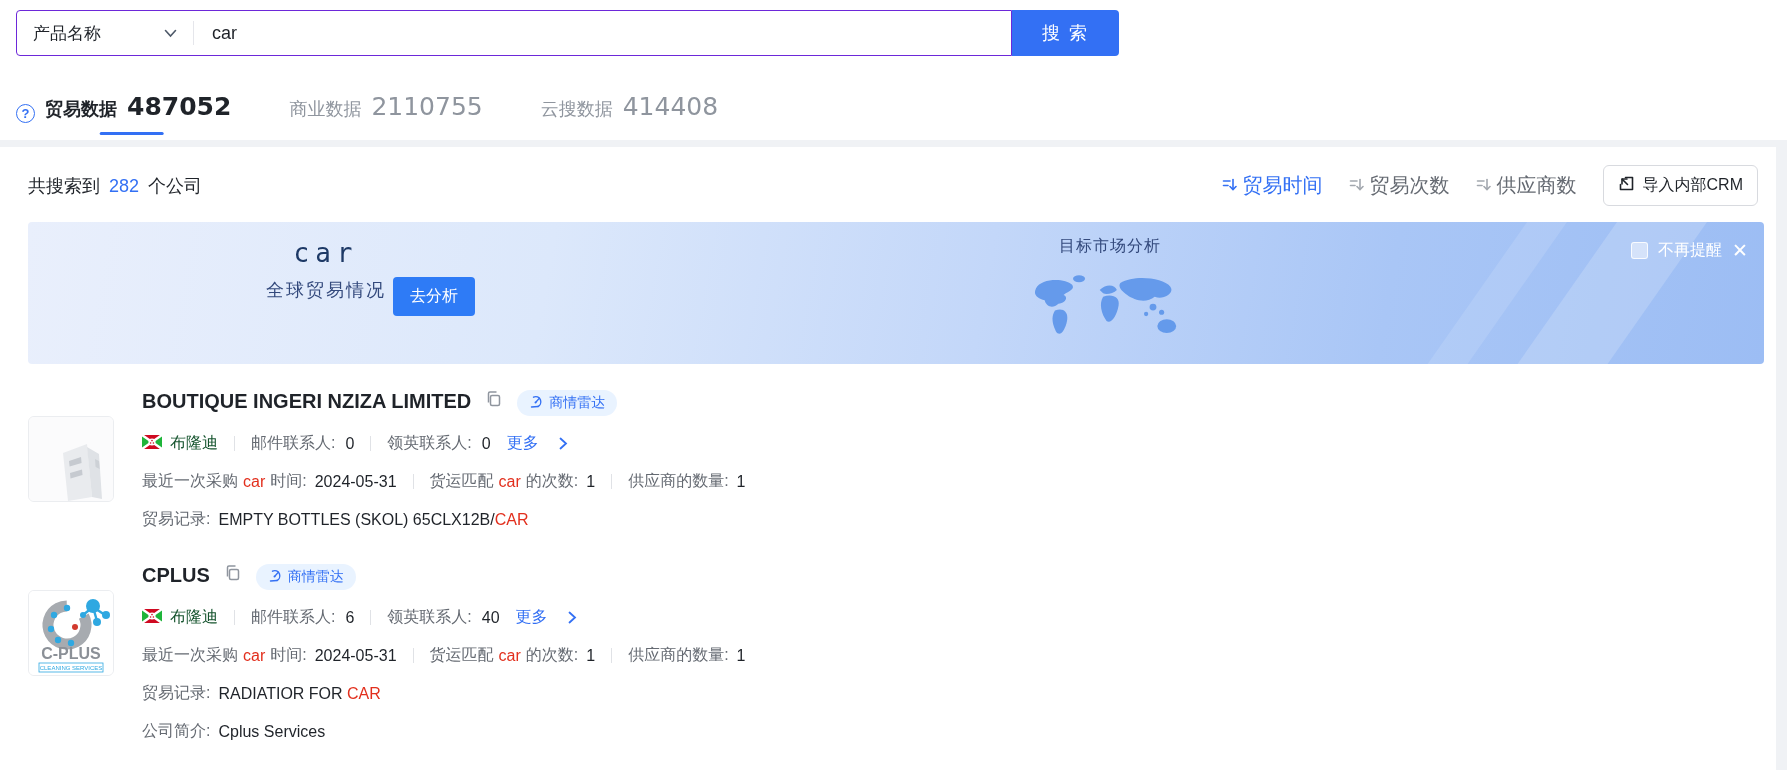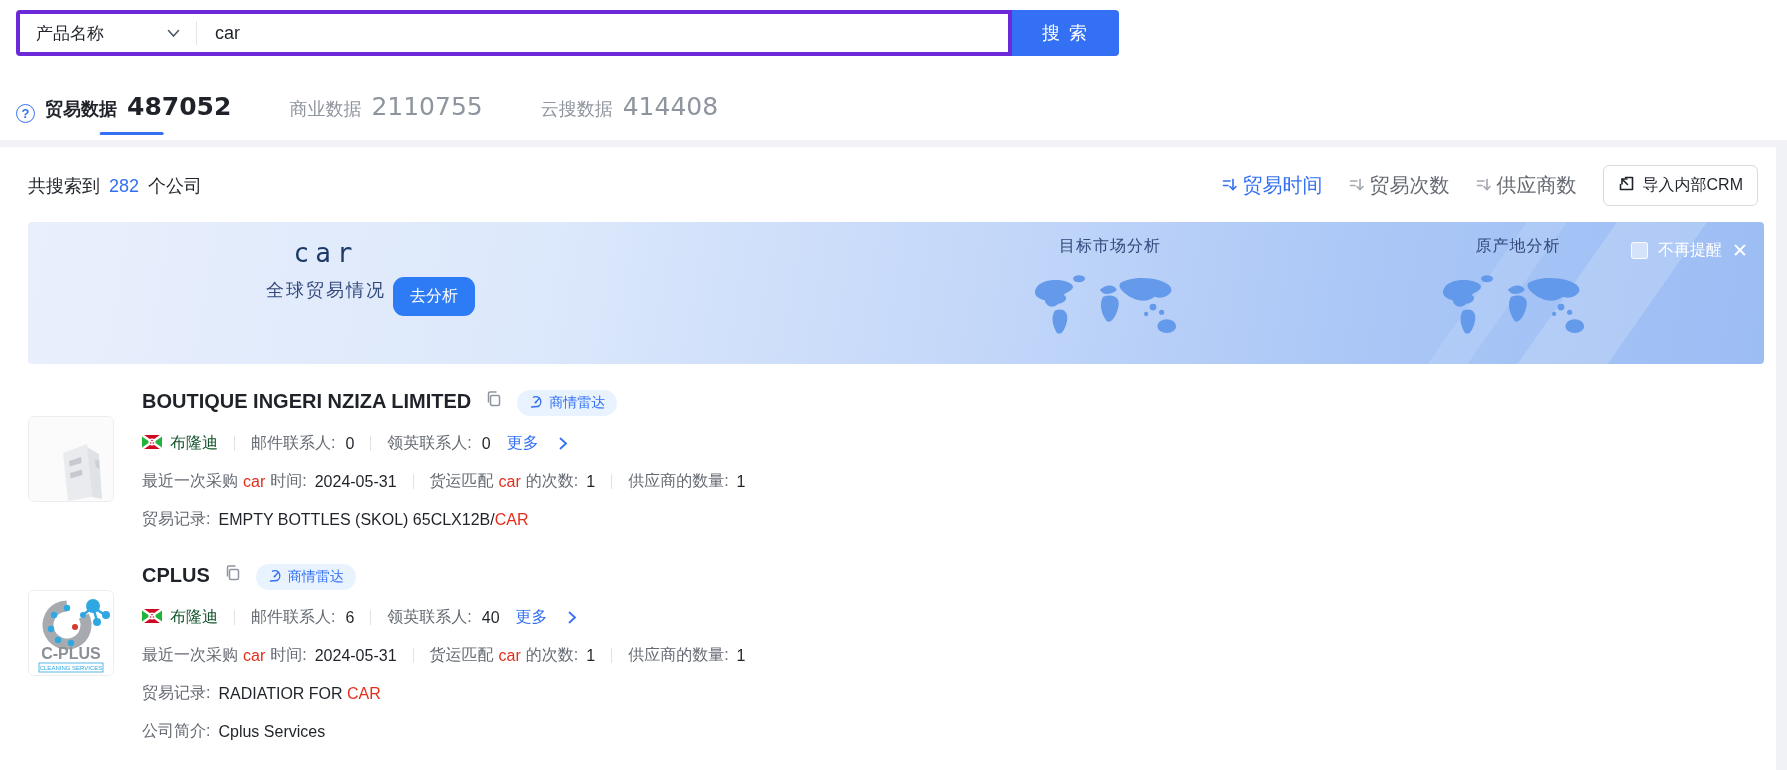--- a/index.html
+++ b/index.html
@@ -2,21 +2,21 @@
 <html><head>
 <meta charset="utf-8">
 <style>
   * { margin:0; padding:0; box-sizing:border-box; }
   html,body { width:1787px; height:770px; overflow:hidden; background:#f0f2f5;
     font-family:"Liberation Sans","DejaVu Sans",sans-serif; color:#1f2329; }
 
   
   .topbar { background:#fff; width:100%; height:140px; position:relative; }
   .search-row { display:flex; align-items:stretch; position:absolute; left:16px; top:10px; height:46px; }
-  .search-group { display:flex; align-items:center; width:996px; border:4px solid #6d28d9;
+  .search-group { display:flex; align-items:center; width:996px; border:1px solid #6d28d9;
     border-radius:4px 0 0 4px; background:#fff; }
   .search-select { display:flex; align-items:center; justify-content:space-between;
     width:176px; padding:0 16px; cursor:pointer; font-size:17px; }
   .search-select svg { margin-left:10px; }
   .vdiv { width:1px; height:24px; background:#e5e6eb; }
   .search-input { flex:1; border:none; outline:none; font-size:18px; padding:0 18px;
     font-family:"Liberation Sans","DejaVu Sans",sans-serif; color:#1f2329; background:transparent; }
   .search-btn { width:107px; border:none; background:#3370f4; color:#fff; font-size:18px;
     border-radius:0 4px 4px 0; cursor:pointer; letter-spacing:2px;
     font-family:"Liberation Sans","DejaVu Sans",sans-serif; }
@@ -51,21 +51,21 @@
     overflow:hidden;
     background:linear-gradient(100deg,#e9effc 0%,#dce8fb 30%,#c3d7f9 55%,#a9c6f6 78%,#9cbdf4 100%); }
   .banner .streak { position:absolute; background:rgba(255,255,255,0.18); transform:skewX(-35deg); }
   .streak.s1 { right:120px; top:-20px; width:90px; height:220px; }
   .streak.s2 { right:260px; top:-20px; width:40px; height:220px; background:rgba(255,255,255,0.12); }
   .banner-left { position:absolute; left:238px; top:16px; text-align:center; }
   .banner-keyword { font-family:"DejaVu Sans Mono","Liberation Mono",monospace;
     font-size:26px; letter-spacing:6px; color:#1d3966; }
   .banner-sub { font-size:18px; color:#33497c; margin-top:10px; letter-spacing:2px; }
   .analyze-btn { position:absolute; left:365px; top:55px; background:#2e7bf6; color:#fff; border:none;
-    border-radius:11px; font-size:16px; padding:9px 17px; cursor:pointer;
+    border-radius:4px; font-size:16px; padding:9px 17px; cursor:pointer;
     font-family:"Liberation Sans","DejaVu Sans",sans-serif; }
   .banner-sec-title { font-size:16px; color:#33497c; letter-spacing:1px; }
   .chart-block { position:absolute; left:762px; top:14px; transform:translateX(-50%); text-align:center; }
   .mini-bars { display:flex; align-items:flex-end; gap:9px; height:66px; margin-top:24px; justify-content:center; }
   .mini-bar { width:14px; background:#6f9cf0; }
   .map-block { position:absolute; top:14px; transform:translateX(-50%); text-align:center; }
   .map-block.m1 { left:1082px; }
   .map-block.m2 { left:1490px; }
   .map-block svg { margin-top:14px; }
   .dismiss { position:absolute; right:16px; top:18px; display:flex; align-items:center; gap:10px; }
@@ -222,37 +222,20 @@
             <path d="M92,30 C102,26 112,30 110,40 C108,52 101,62 96,58 C90,50 87,38 92,30 Z"></path>
             <path d="M112,14 C128,4 162,8 170,18 C176,26 162,34 152,30 C142,38 128,34 120,28 C113,23 109,18 112,14 Z"></path>
             <circle cx="150" cy="42" r="4"></circle>
               <circle cx="160" cy="48" r="3"></circle>
               <circle cx="142" cy="50" r="2.5"></circle>
             <ellipse cx="166" cy="64" rx="11" ry="8"></ellipse>
           </svg>
         </span>
       </div>
 
-      <div class="map-block m2">
-        <div class="banner-sec-title">原产地分析</div>
-        <span>
-          <svg width="180" height="86" viewBox="0 0 200 100" fill="#5e96ea" opacity="0.92">
-            <path d="M14,20 C20,8 48,8 56,16 C60,22 50,24 46,28 C52,30 48,38 40,38 C34,44 26,42 24,34 C16,32 10,28 14,20 Z"></path>
-            <ellipse cx="64" cy="9" rx="7" ry="4"></ellipse>
-            <path d="M36,46 C46,42 52,48 50,58 C48,68 42,78 37,70 C32,60 32,52 36,46 Z"></path>
-            <path d="M88,22 C96,14 106,16 108,22 C104,26 96,28 92,26 Z"></path>
-            <path d="M92,30 C102,26 112,30 110,40 C108,52 101,62 96,58 C90,50 87,38 92,30 Z"></path>
-            <path d="M112,14 C128,4 162,8 170,18 C176,26 162,34 152,30 C142,38 128,34 120,28 C113,23 109,18 112,14 Z"></path>
-            <circle cx="150" cy="42" r="4"></circle>
-              <circle cx="160" cy="48" r="3"></circle>
-              <circle cx="142" cy="50" r="2.5"></circle>
-            <ellipse cx="166" cy="64" rx="11" ry="8"></ellipse>
-          </svg>
-        </span>
-      </div>
 
       <div class="dismiss">
         <div class="cb"></div>
         <span class="dlabel">不再提醒</span>
         <span class="x">✕</span>
       </div>
     </div>
 
     <div class="company-row">
       <div class="avatar">

